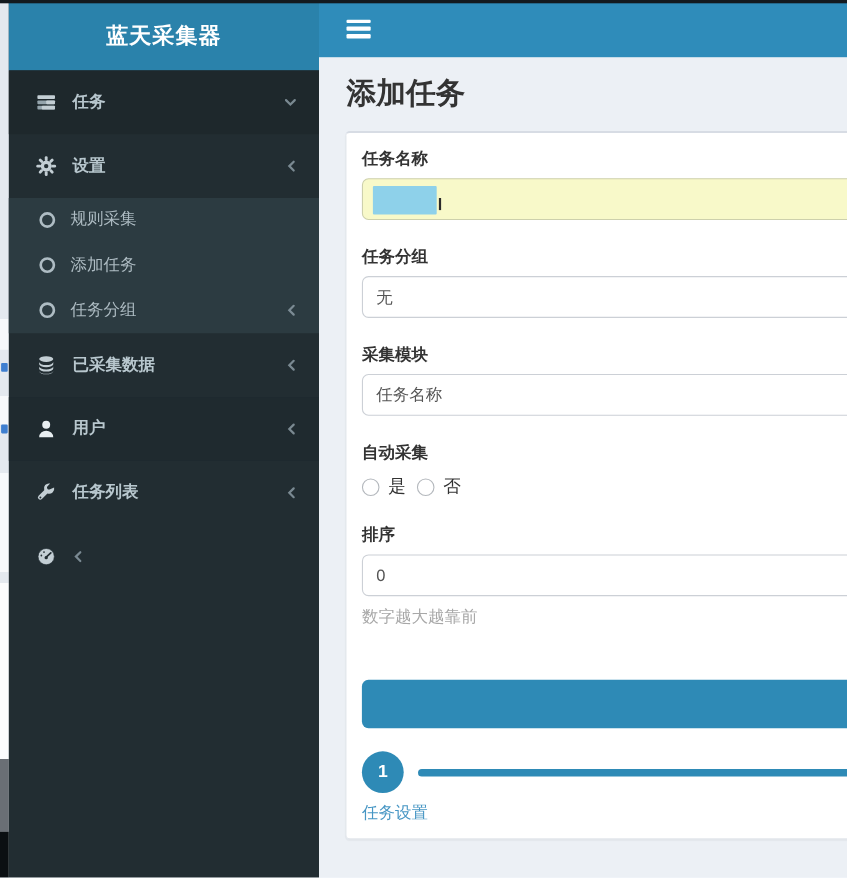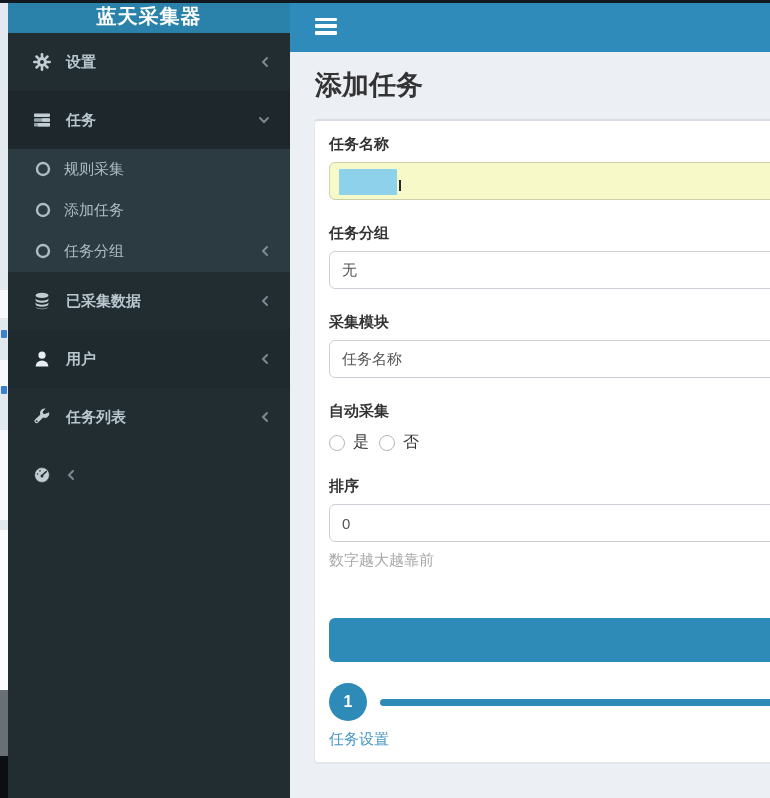--- a/index.html
+++ b/index.html
@@ -12,21 +12,21 @@
 
   
   .bg-edge { position:absolute; left:0; top:0; width:8px; height:798px; background:#e4e9ef; z-index:5; }
   .bg-edge .stripe { position:absolute; left:0; width:8px; background:#f7f9fb; }
   .bg-edge .mark { position:absolute; left:1px; width:6px; height:8px; background:#3f7fd0; border-radius:1px; }
   .bg-edge .dark-bottom { position:absolute; left:0; bottom:0; width:8px; height:42px; background:#0b0f12; }
   .bg-edge .mid-dark { position:absolute; left:0; width:8px; background:#6a6f75; }
 
   
   .sidebar { position:absolute; left:8px; top:0; width:282px; height:798px; background:#222d32; z-index:10; }
-  .logo { height:33px; background:#2a82ab; color:#fff; font-size:20px; font-weight:700;
+  .logo { height:64px; background:#2a82ab; color:#fff; font-size:20px; font-weight:700;
           display:flex; align-items:center; justify-content:center; letter-spacing:1px; }
   .menu-item { display:flex; align-items:center; padding:19px 14px; color:#b8c7ce;
                font-size:15px; font-weight:600; cursor:pointer; line-height:16px; }
   .menu-item .mi-icon { width:20px; height:20px; margin:0 14px 0 10px; flex:none; display:flex; align-items:center; }
   .menu-item .mi-label { flex:1; }
   .menu-item.active-parent { background:#1e282c; }
   .menu-item.hovered { background:#1f2a2f; }
   .chev { flex:none; margin-right:6px; opacity:.85; }
   .submenu { background:#2c3b41; }
   .submenu-item { display:flex; align-items:center; padding:11px 14px 12px; color:#aebcc3;
@@ -89,20 +89,40 @@
     <div class="mark" style="top:386px"></div>
     <div class="mid-dark" style="top:690px;height:66px"></div>
     <div class="dark-bottom"></div>
   </div>
 
   <div class="sidebar">
     <div class="logo">
       <span>蓝天采集器</span>
     </div>
 
+    <div class="menu-item active-parent">
+      <span class="mi-icon">
+        <svg width="20" height="20" viewBox="0 0 20 20">
+          <g fill="#c3ced4">
+            <rect x="2" y="3.5" width="16" height="3.4" rx="0.8"></rect>
+            <rect x="2" y="8.3" width="16" height="3.4" rx="0.8" fill="#94a4ac"></rect>
+            <rect x="10" y="8.3" width="8" height="3.4" rx="0.8"></rect>
+            <rect x="2" y="13.1" width="16" height="3.4" rx="0.8" fill="#94a4ac"></rect>
+            <rect x="6" y="13.1" width="12" height="3.4" rx="0.8"></rect>
+          </g>
+        </svg>
+      </span>
+      <span class="mi-label">任务</span>
+      <span class="chev">
+        <svg width="12" height="10" viewBox="0 0 12 10">
+            <polyline points="2,3 6,7 10,3" fill="none" stroke="#8a9aa3" stroke-width="2" stroke-linecap="round"></polyline>
+          </svg>
+      </span>
+    </div>
+
     <div class="menu-item">
       <span class="mi-icon">
         <svg width="20" height="20" viewBox="0 0 20 20">
           <g fill="#c3ced4">
             <rect x="8.7" y="1" width="2.6" height="4.4" rx="1.2"></rect>
             <rect x="8.7" y="14.6" width="2.6" height="4.4" rx="1.2"></rect>
             <rect x="8.7" y="1" width="2.6" height="4.4" rx="1.2" transform="rotate(45 10 10)"></rect>
             <rect x="8.7" y="14.6" width="2.6" height="4.4" rx="1.2" transform="rotate(45 10 10)"></rect>
             <rect x="8.7" y="1" width="2.6" height="4.4" rx="1.2" transform="rotate(90 10 10)"></rect>
             <rect x="8.7" y="14.6" width="2.6" height="4.4" rx="1.2" transform="rotate(90 10 10)"></rect>
@@ -114,40 +134,20 @@
         </svg>
       </span>
       <span class="mi-label">设置</span>
       <span class="chev">
         <svg width="10" height="12" viewBox="0 0 10 12">
             <polyline points="7,2 3,6 7,10" fill="none" stroke="#8a9aa3" stroke-width="2" stroke-linecap="round"></polyline>
           </svg>
       </span>
     </div>
 
-    <div class="menu-item active-parent">
-      <span class="mi-icon">
-        <svg width="20" height="20" viewBox="0 0 20 20">
-          <g fill="#c3ced4">
-            <rect x="2" y="3.5" width="16" height="3.4" rx="0.8"></rect>
-            <rect x="2" y="8.3" width="16" height="3.4" rx="0.8" fill="#94a4ac"></rect>
-            <rect x="10" y="8.3" width="8" height="3.4" rx="0.8"></rect>
-            <rect x="2" y="13.1" width="16" height="3.4" rx="0.8" fill="#94a4ac"></rect>
-            <rect x="6" y="13.1" width="12" height="3.4" rx="0.8"></rect>
-          </g>
-        </svg>
-      </span>
-      <span class="mi-label">任务</span>
-      <span class="chev">
-        <svg width="12" height="10" viewBox="0 0 12 10">
-            <polyline points="2,3 6,7 10,3" fill="none" stroke="#8a9aa3" stroke-width="2" stroke-linecap="round"></polyline>
-          </svg>
-      </span>
-    </div>
-
     <div class="submenu">
       <div class="submenu-item">
         <span class="mi-icon">
           <svg width="18" height="18" viewBox="0 0 18 18">
               <circle cx="9" cy="9" r="6" fill="none" stroke="#aebcc3" stroke-width="2.4"></circle>
             </svg>
         </span>
         <span class="mi-label">规则采集</span>
       </div>
       <div class="submenu-item">

